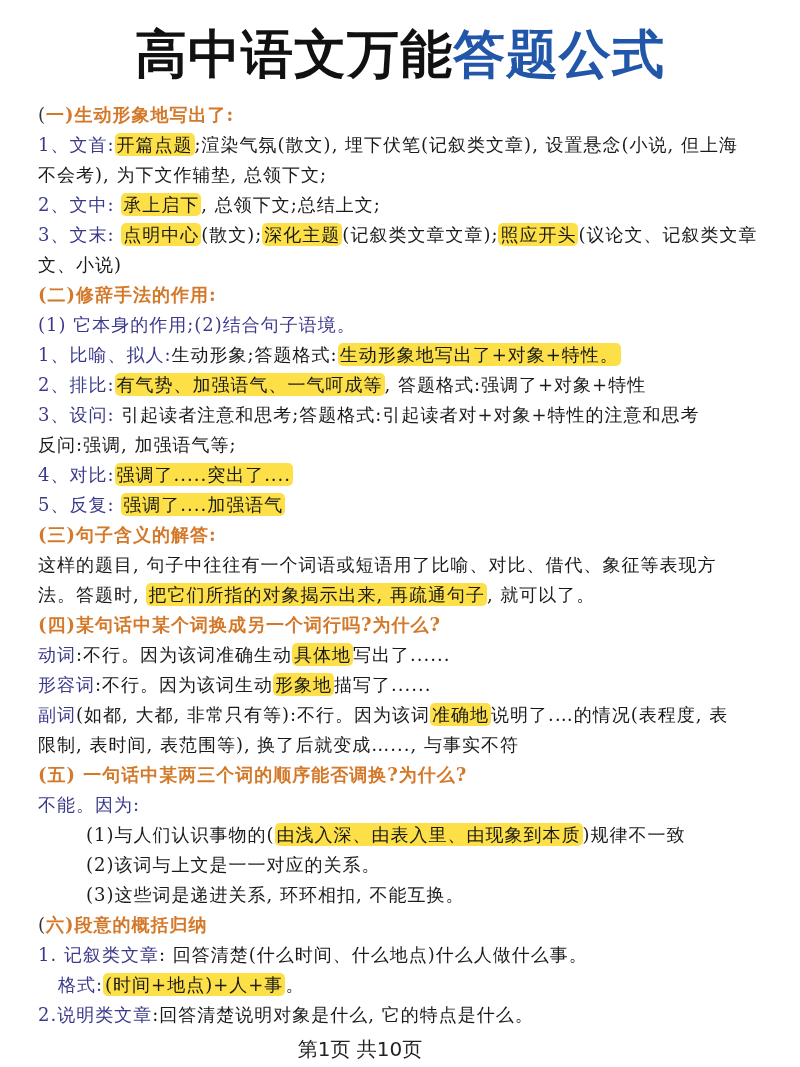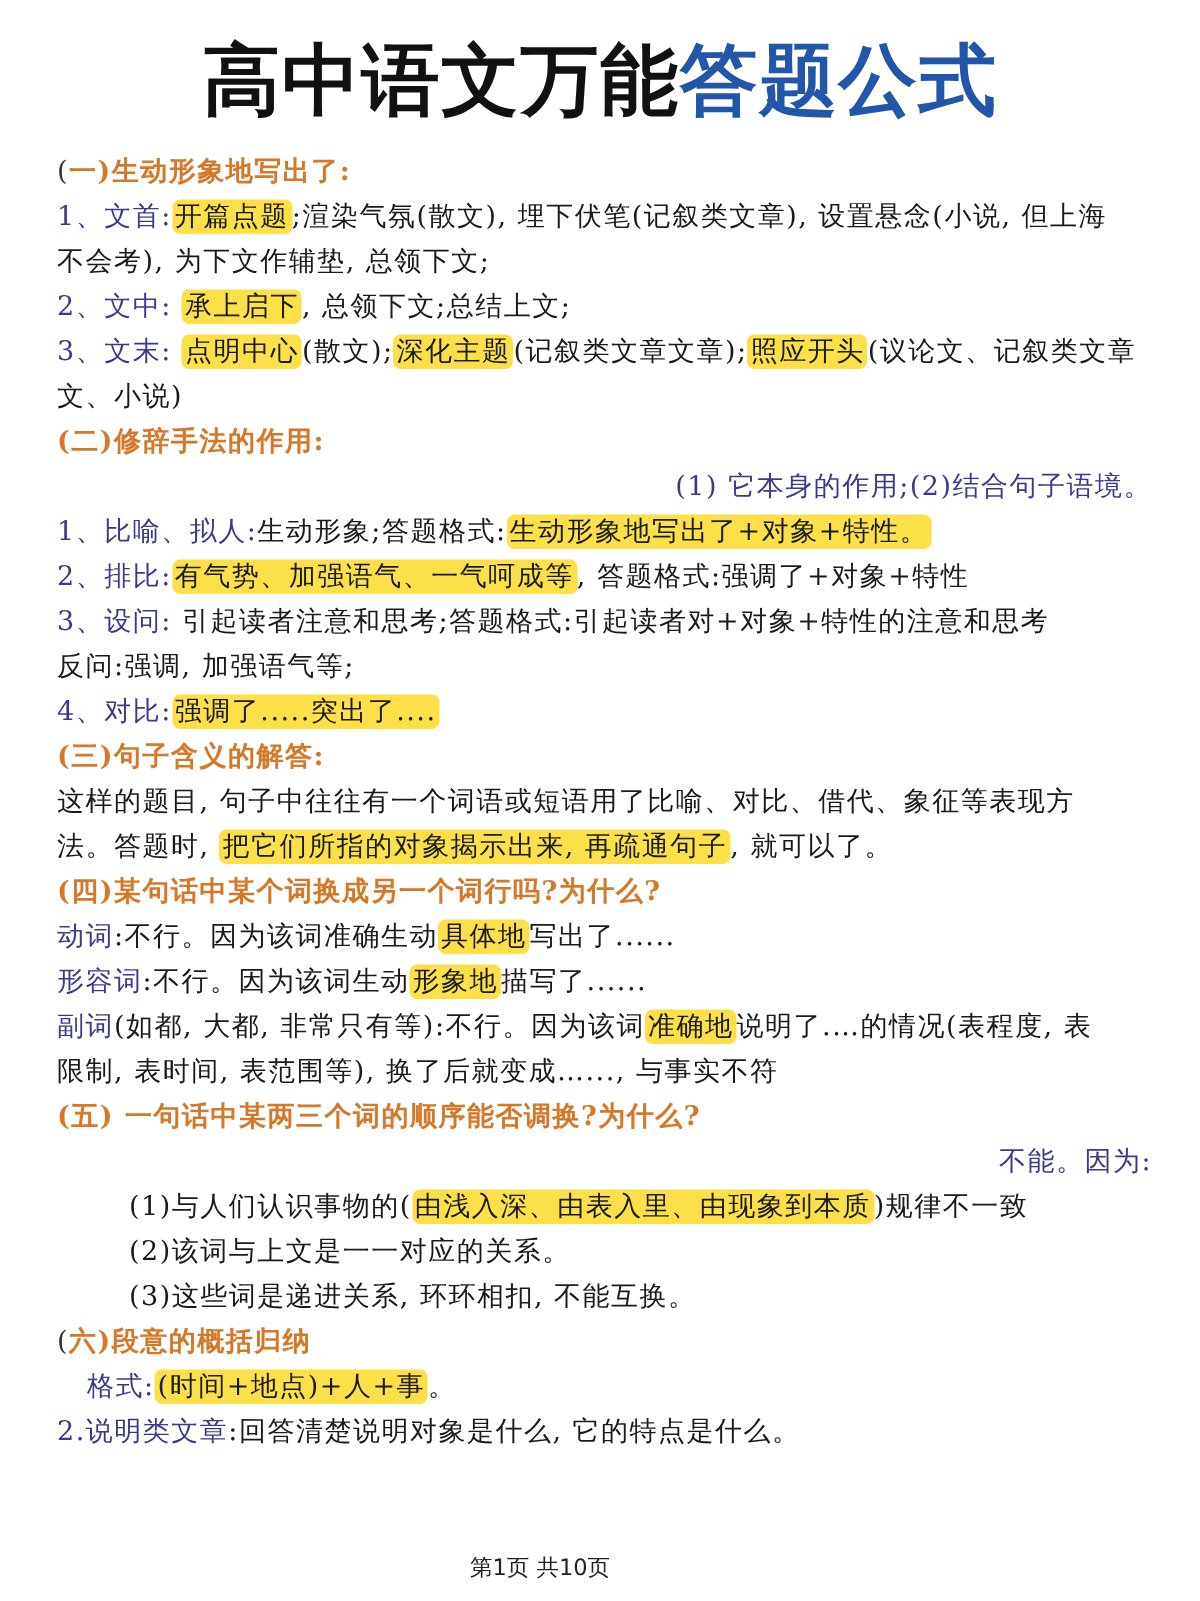--- a/index.html
+++ b/index.html
@@ -8,26 +8,26 @@
   .title { position: absolute; top: 22px; left: 0; width: 800px; text-align: center;
            font-size: 52px; font-weight: bold; letter-spacing: 1px; line-height: 64px;
            font-family: "DejaVu Serif", "Liberation Serif", serif; }
   .title .black { color: #111111; }
   .title .blue { color: #2156a8; }
   .content { position: absolute; top: 100px; left: 38px; width: 730px; }
   .line { font-size: 18px; line-height: 30px; height: 30px; white-space: nowrap;
           letter-spacing: 1px; }
   .heading { color: #d4792a; font-weight: bold; }
   .heading .paren { color: #333333; font-weight: normal; }
-  .label { color: #3b3a8a; text-align: right; }
+  .label { color: #3b3a8a; }
   .hl { background: #fde047; border-radius: 5px; padding: 1px 2px; color: #1a1a1a; }
   .indent { padding-left: 48px; }
   .indent-s { padding-left: 20px; }
   .footer { position: absolute; top: 1036px; left: 0; width: 720px; text-align: center;
-            font-size: 15px; color: #222222; font-family: "DejaVu Sans", "Liberation Sans", sans-serif; }
+            font-size: 20px; color: #222222; font-family: "DejaVu Sans", "Liberation Sans", sans-serif; }
 </style>
 </head>
 <body>
 
 <div class="title">
   <span class="black">高中语文万能</span><span class="blue">答题公式</span>
 </div>
 
 <div class="content">
 
@@ -54,20 +54,23 @@
   <div class="line">
     <span class="label">2、排比:</span><span class="hl">有气势、加强语气、一气呵成等</span><span>, 答题格式:强调了+对象+特性</span>
   </div>
   <div class="line">
     <span class="label">3、设问: </span><span>引起读者注意和思考;答题格式:引起读者对+对象+特性的注意和思考</span>
   </div>
   <div class="line">反问:强调, 加强语气等;</div>
   <div class="line">
     <span class="label">4、对比:</span><span class="hl">强调了.....突出了....</span>
   </div>
+  <div class="line">
+    <span class="label">5、反复: </span><span class="hl">强调了....加强语气</span>
+  </div>
 
   <div class="line heading">(三)句子含义的解答:</div>
   <div class="line">这样的题目, 句子中往往有一个词语或短语用了比喻、对比、借代、象征等表现方</div>
   <div class="line">
     <span>法。答题时, </span><span class="hl">把它们所指的对象揭示出来, 再疏通句子</span><span>, 就可以了。</span>
   </div>
 
   <div class="line heading">(四)某句话中某个词换成另一个词行吗?为什么?</div>
   <div class="line">
     <span class="label">动词</span><span>:不行。因为该词准确生动</span><span class="hl">具体地</span><span>写出了......</span>
@@ -84,20 +87,23 @@
   <div class="line label">不能。因为:</div>
   <div class="line indent">
     <span>(1)与人们认识事物的(</span><span class="hl">由浅入深、由表入里、由现象到本质</span><span>)规律不一致</span>
   </div>
   <div class="line indent">(2)该词与上文是一一对应的关系。</div>
   <div class="line indent">(3)这些词是递进关系, 环环相扣, 不能互换。</div>
 
   <div class="line heading">
     <span class="paren">(</span><span>六</span><span>)段意的概括归纳</span>
   </div>
+  <div class="line">
+    <span class="label">1. 记叙类文章</span><span>: 回答清楚(什么时间、什么地点)什么人做什么事。</span>
+  </div>
   <div class="line indent-s">
     <span class="label">格式:</span><span class="hl">(时间+地点)+人+事</span><span>。</span>
   </div>
   <div class="line">
     <span class="label">2.说明类文章</span><span>:回答清楚说明对象是什么, 它的特点是什么。</span>
   </div>
 </div>
 
 <div class="footer">第1页 共10页</div>
 

